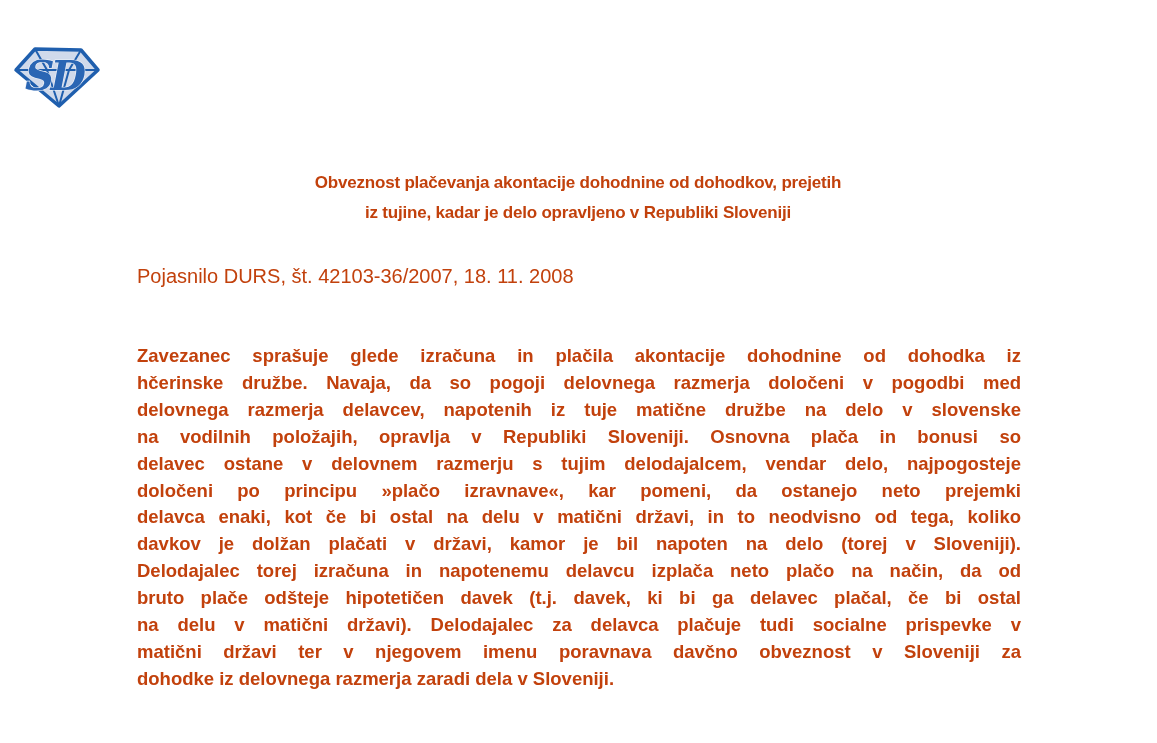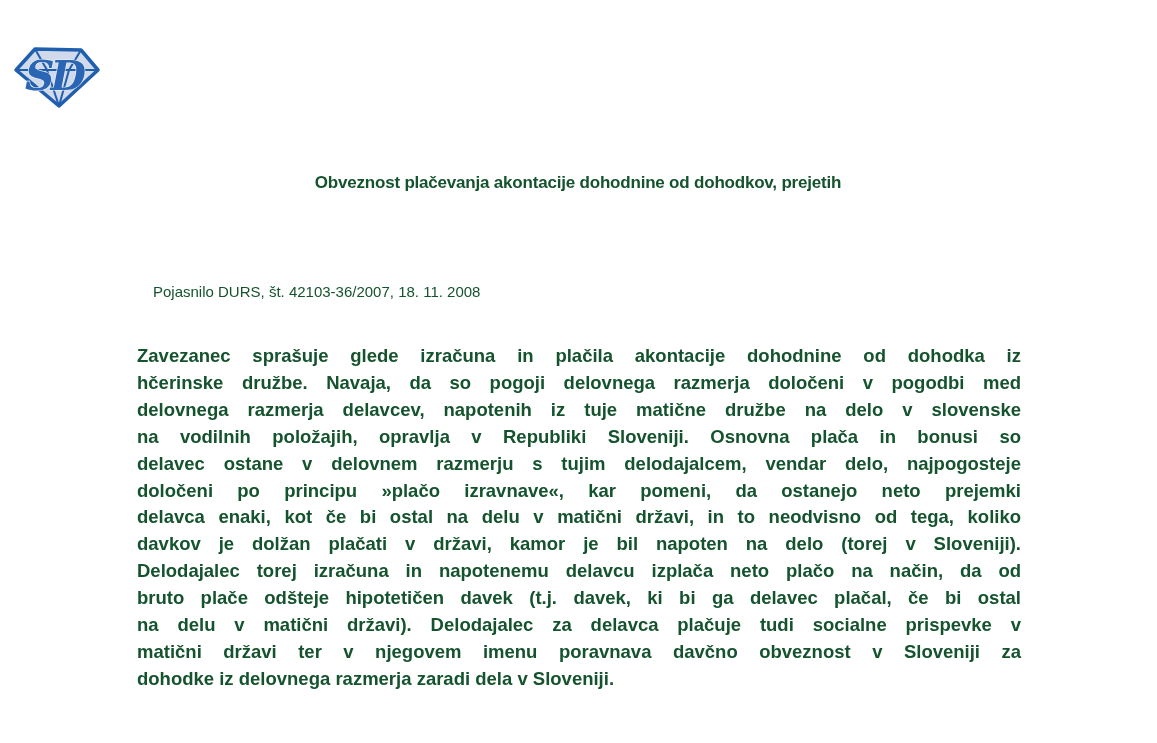--- a/index.html
+++ b/index.html
@@ -7,21 +7,21 @@
     padding: 0;
     background: #ffffff;
   }
   .page {
     position: relative;
     width: 1157px;
     height: 743px;
     background: #ffffff;
     overflow: hidden;
     font-family: "Liberation Sans", sans-serif;
-    color: #14532d;
+    color: #c2410c;
   }
   .logo {
     position: absolute;
     left: 13px;
     top: 45px;
     width: 88px;
     height: 64px;
   }
   .logo-letters {
     font-family: "DejaVu Serif", serif;
@@ -39,22 +39,22 @@
     font-weight: bold;
     text-align: center;
     letter-spacing: -0.2px;
   }
   .title-line { display: block; }
   .reference {
     position: absolute;
     left: 137px;
     top: 264px;
     width: 884px;
-    margin: 16px;
-    font-size: 15px;
+    margin: 0;
+    font-size: 20px;
     line-height: 24px;
   }
   .body-text {
     position: absolute;
     left: 137px;
     top: 343px;
     width: 884px;
     font-size: 18.5px;
     line-height: 26.9px;
     font-weight: bold;
@@ -76,20 +76,21 @@
 <div class="page">
 
   <svg class="logo" viewBox="0 0 88 64" xmlns="http://www.w3.org/2000/svg">
     <polygon points="3,25 22,4 68,5 85,25 46,61" fill="#d0daeb" stroke="#1f5fae" stroke-width="3.5" stroke-linejoin="round"></polygon>
     <path d="M3,25 L85,25 M22,4 L34,25 M68,5 L56,25 M34,25 L46,61 M56,25 L46,61" stroke="#1f5fae" stroke-width="2" fill="none"></path>
     <text class="logo-letters" x="12" y="45" font-size="41" letter-spacing="-4" fill="#2a66b4" stroke="#eef2f9" stroke-width="1.2" paint-order="stroke">SD</text>
   </svg>
 
   <h1 class="title">
     <span class="title-line">Obveznost plačevanja akontacije dohodnine od dohodkov, prejetih</span>
+    <span class="title-line">iz tujine, kadar je delo opravljeno v Republiki Sloveniji</span>
   </h1>
 
   <p class="reference">Pojasnilo DURS, št. 42103-36/2007, 18. 11. 2008</p>
 
   <div class="body-text">
     <div class="body-line">Zavezanec sprašuje glede izračuna in plačila akontacije dohodnine od dohodka iz</div>
     <div class="body-line">hčerinske družbe. Navaja, da so pogoji delovnega razmerja določeni v pogodbi med</div>
     <div class="body-line">delovnega razmerja delavcev, napotenih iz tuje matične družbe na delo v slovenske</div>
     <div class="body-line">na vodilnih položajih, opravlja v Republiki Sloveniji. Osnovna plača in bonusi so</div>
     <div class="body-line">delavec ostane v delovnem razmerju s tujim delodajalcem, vendar delo, najpogosteje</div>

